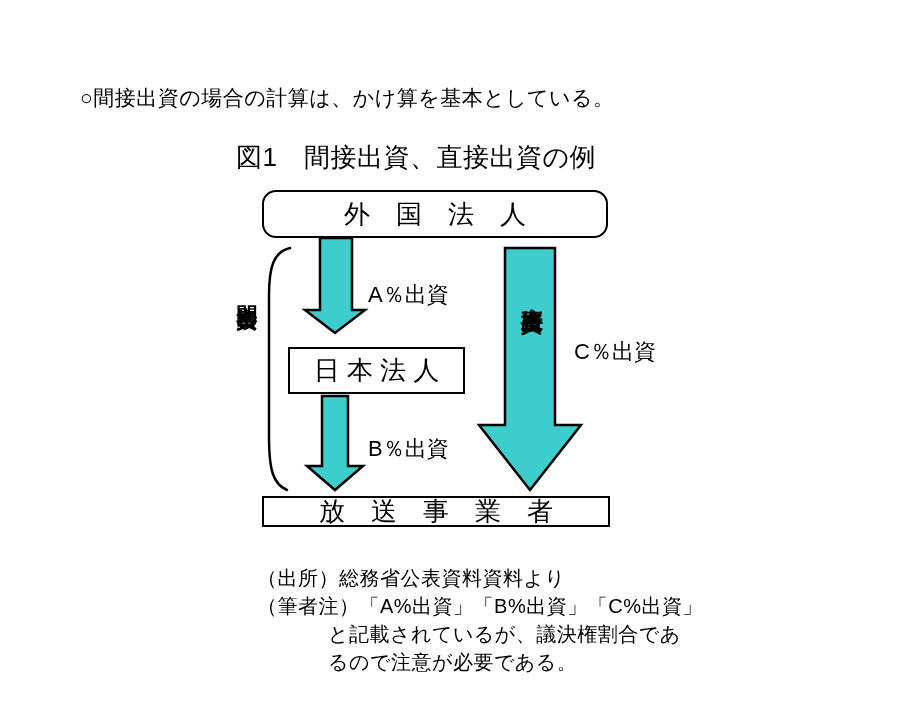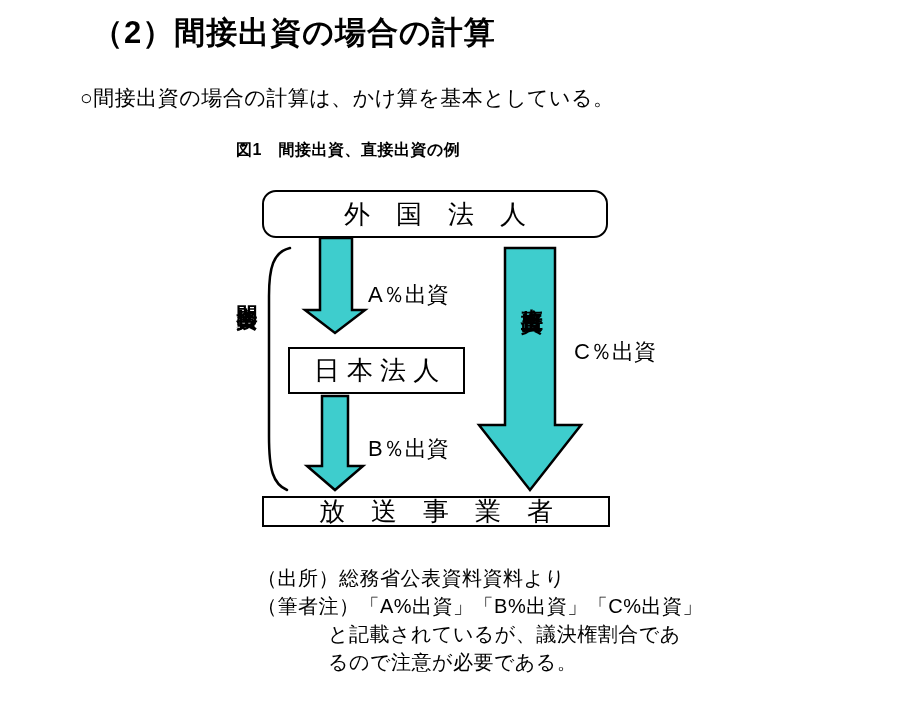--- a/index.html
+++ b/index.html
@@ -25,22 +25,22 @@
     white-space: nowrap;
   }
   .intro-text {
     left: 80px; top: 84px;
     font-size: 21px;
     letter-spacing: 0.5px;
     white-space: nowrap;
   }
   .figure-caption {
     left: 236px; top: 140px;
-    font-size: 16px;
-    font-weight: bold;
+    font-size: 26px;
+    font-weight: normal;
     letter-spacing: 0.5px;
     white-space: nowrap;
   }
   .node-box {
     box-sizing: border-box;
     border: 2px solid #000000;
     background: #ffffff;
     display: flex;
     align-items: center;
     justify-content: center;
@@ -72,21 +72,20 @@
     letter-spacing: 0.5px;
   }
   .notes .indent { padding-left: 71px; }
   svg { display: block; }
 </style>
 </head>
 <body>
 
 <div class="page">
 
-  <div class="abs section-title">（2）間接出資の場合の計算</div>
 
   <div class="abs intro-text">○間接出資の場合の計算は、かけ算を基本としている。</div>
 
   <div class="abs figure-caption">図1　間接出資、直接出資の例</div>
 
   <div class="abs node-box box-foreign">
     <span>外　国　法　人</span>
   </div>
 
   <div class="abs node-box box-japan">

